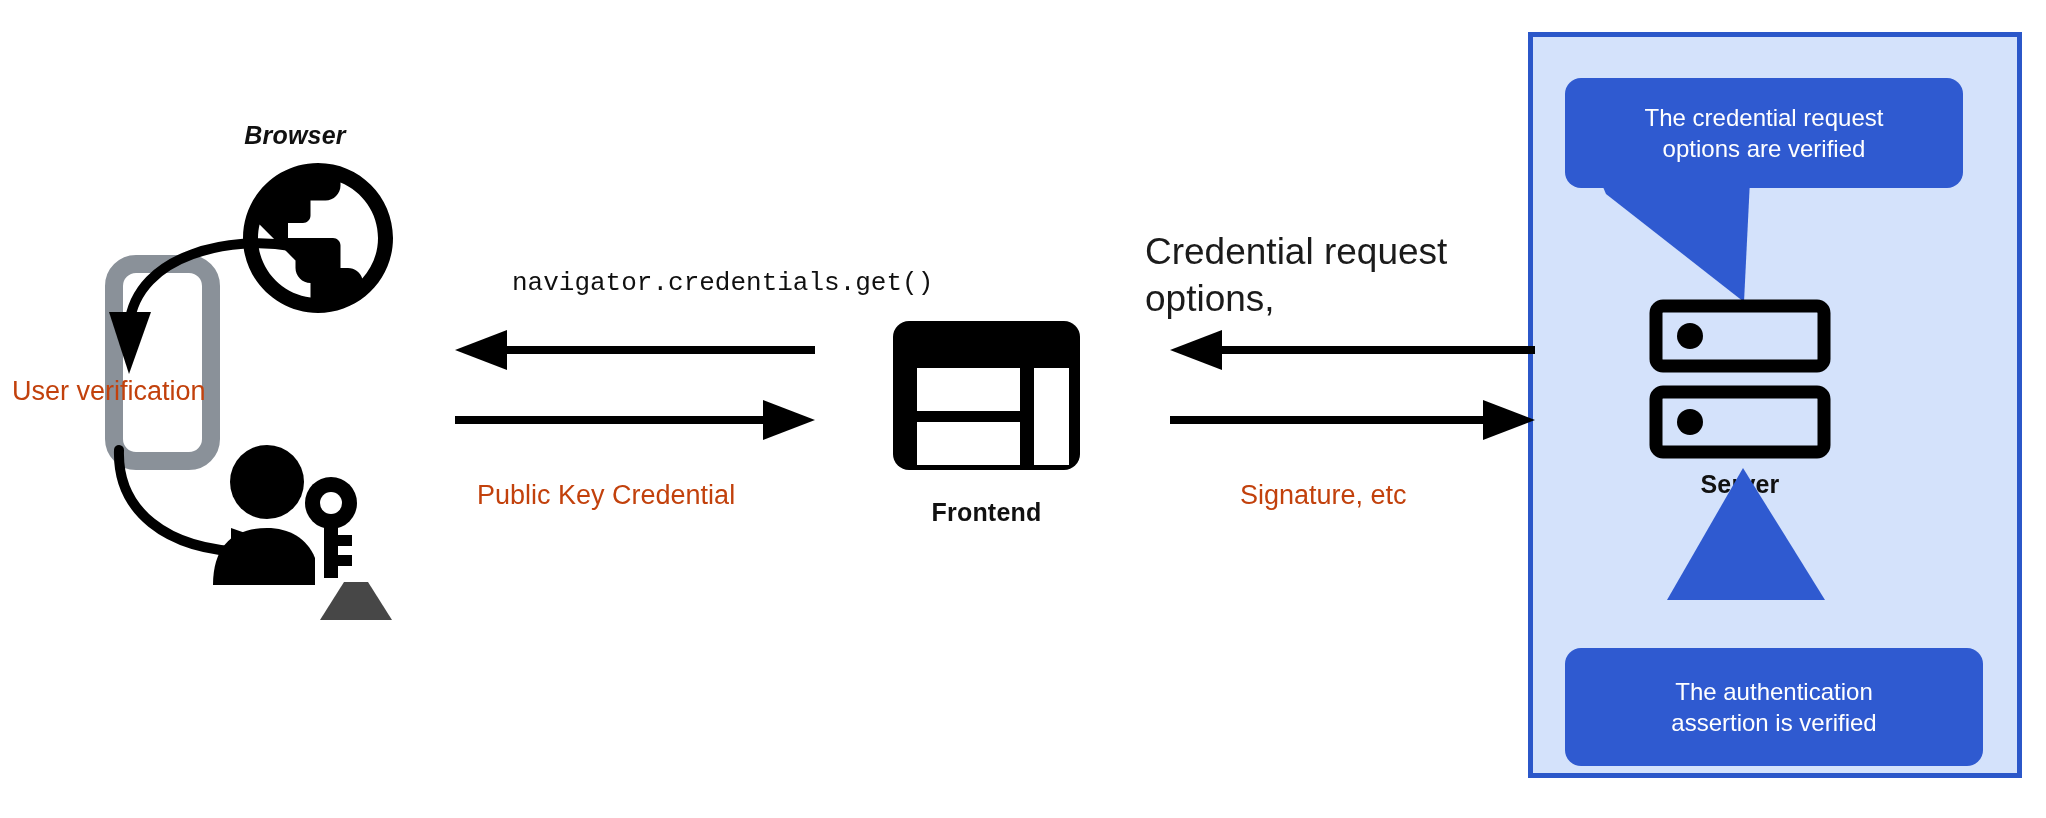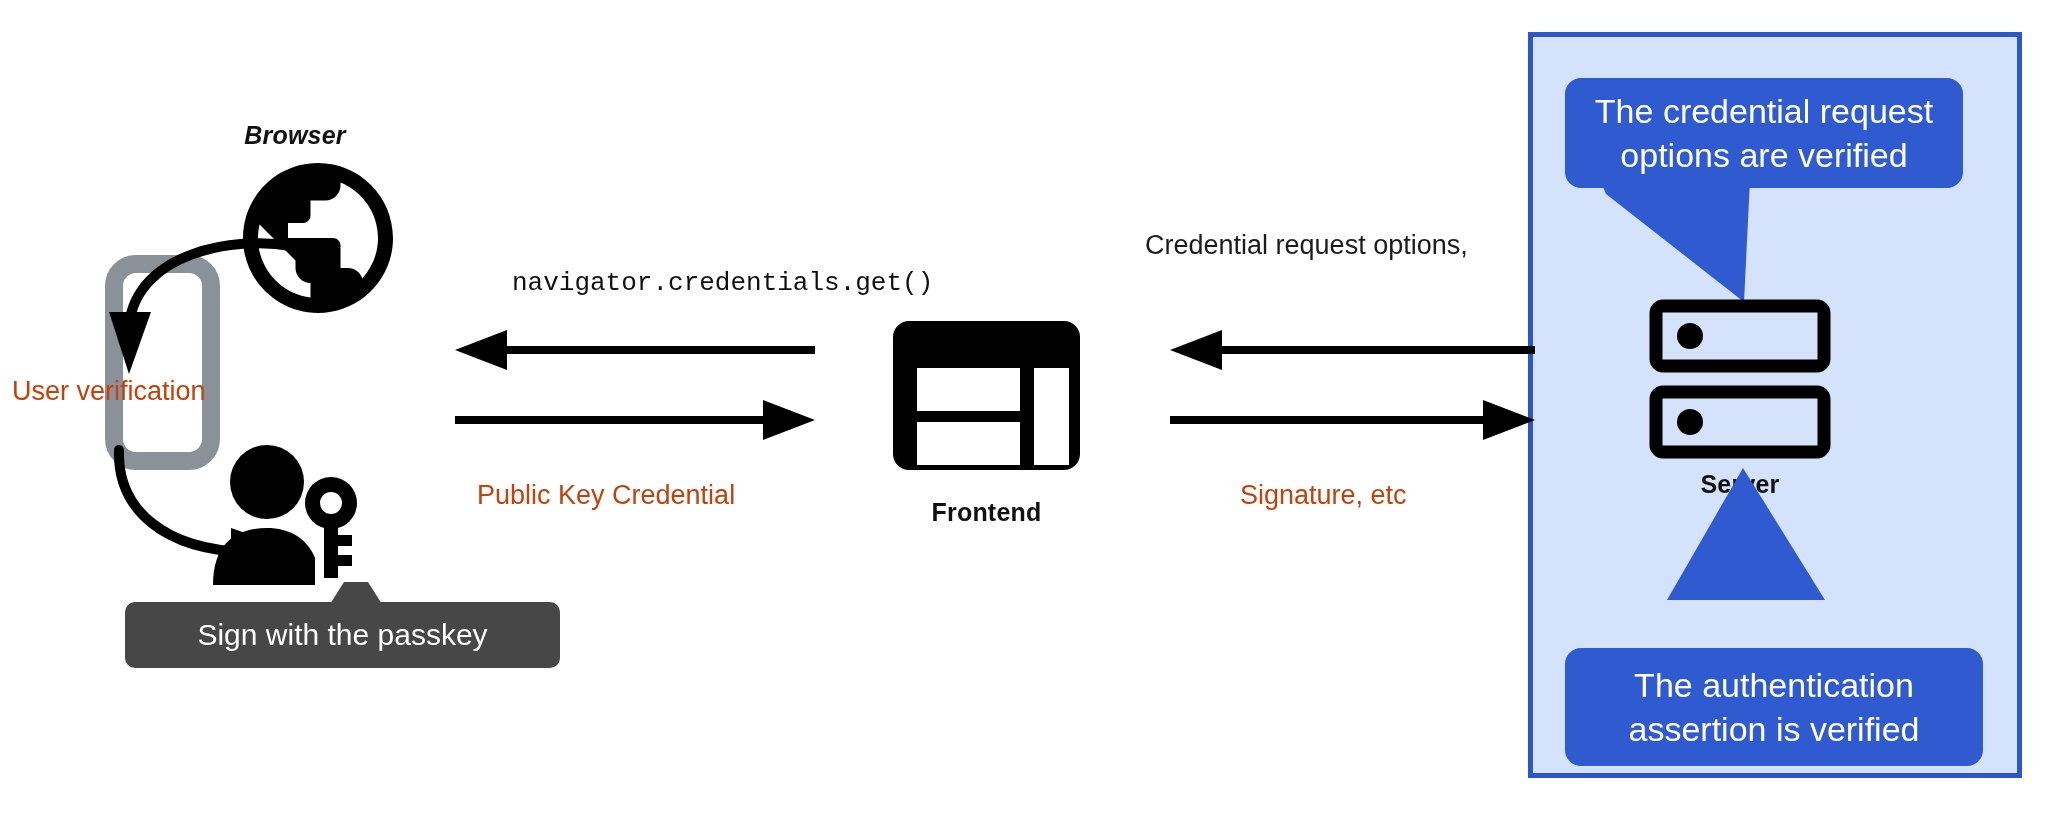--- a/index.html
+++ b/index.html
@@ -38,21 +38,21 @@
   .lbl-mono {
     font-family: "Liberation Mono", monospace;
     font-weight: 400;
     font-size: 26px;
     color: #101010;
     white-space: nowrap;
   }
   .lbl-multiline {
     font-family: "Liberation Sans", sans-serif;
     font-weight: 400;
-    font-size: 27px;
+    font-size: 37px;
     line-height: 1.28;
     color: #1b1b1b;
   }
 
   
   #server-panel {
     left: 1528px;
     top: 32px;
     width: 494px;
     height: 746px;
@@ -60,21 +60,21 @@
     border: 5px solid #2b57c9;
     box-sizing: border-box;
   }
 
   
   .callout {
     background: #2f5ad0;
     border-radius: 16px;
     color: #ffffff;
     font-family: "Liberation Sans", sans-serif;
-    font-size: 34px;
+    font-size: 24px;
     line-height: 1.3;
     text-align: center;
     display: flex;
     align-items: center;
     justify-content: center;
     padding: 14px 8px;
     box-sizing: border-box;
   }
 
   
@@ -160,23 +160,20 @@
     <circle cx="126" cy="63" r="11" fill="#ffffff"></circle>
     <rect x="119" y="82" width="14" height="56" fill="#000000"></rect>
     <rect x="133" y="95" width="14" height="11" fill="#000000"></rect>
     <rect x="133" y="115" width="14" height="11" fill="#000000"></rect>
   </svg>
 
   <svg class="abs" style="left:290px; top:580px; width:130px; height:40px;" viewBox="0 0 130 40">
     <polygon points="30,40 54,2 78,2 102,40" fill="#474747"></polygon>
   </svg>
 
-  <div class="abs" id="passkey-tooltip" style="left:125px; top:602px; width:435px; height:66px;">
-    <span>Sign with the passkey</span>
-  </div>
 
   <div class="abs lbl-mono" style="left:468px; top:268px;margin-left:44px;">navigator.credentials.get()</div>
 
   <svg class="abs" style="left:455px; top:330px; width:360px; height:40px;" viewBox="0 0 360 40">
     <line x1="40" y1="20" x2="360" y2="20" stroke="#000000" stroke-width="8"></line>
     <polygon points="0,20 52,0 52,40" fill="#000000"></polygon>
   </svg>
 
   <svg class="abs" style="left:455px; top:400px; width:360px; height:40px;" viewBox="0 0 360 40">
     <line x1="0" y1="20" x2="320" y2="20" stroke="#000000" stroke-width="8"></line>

